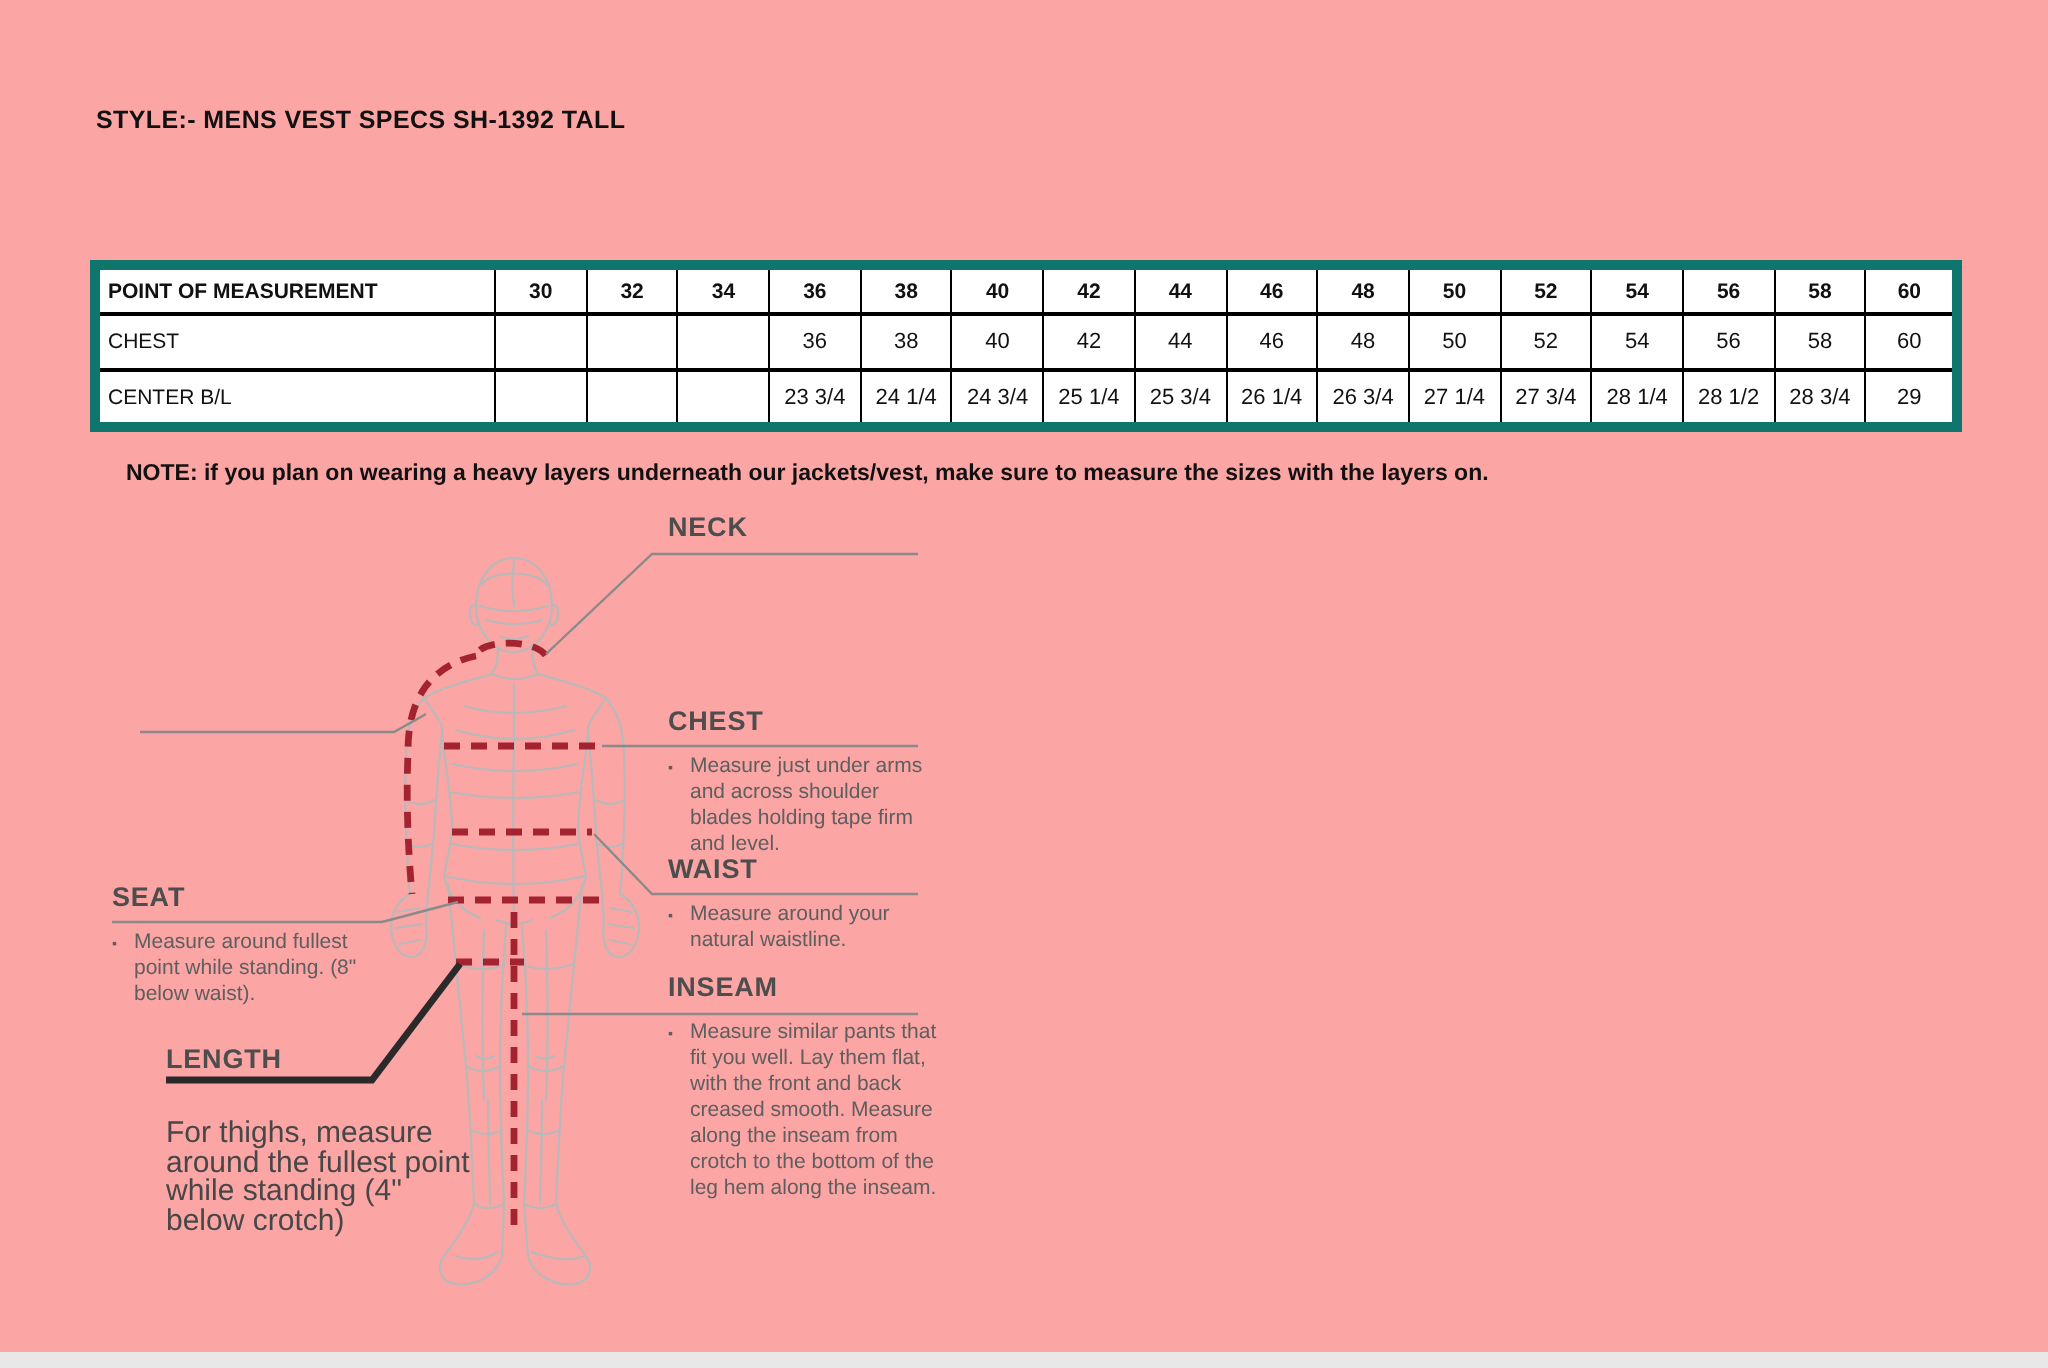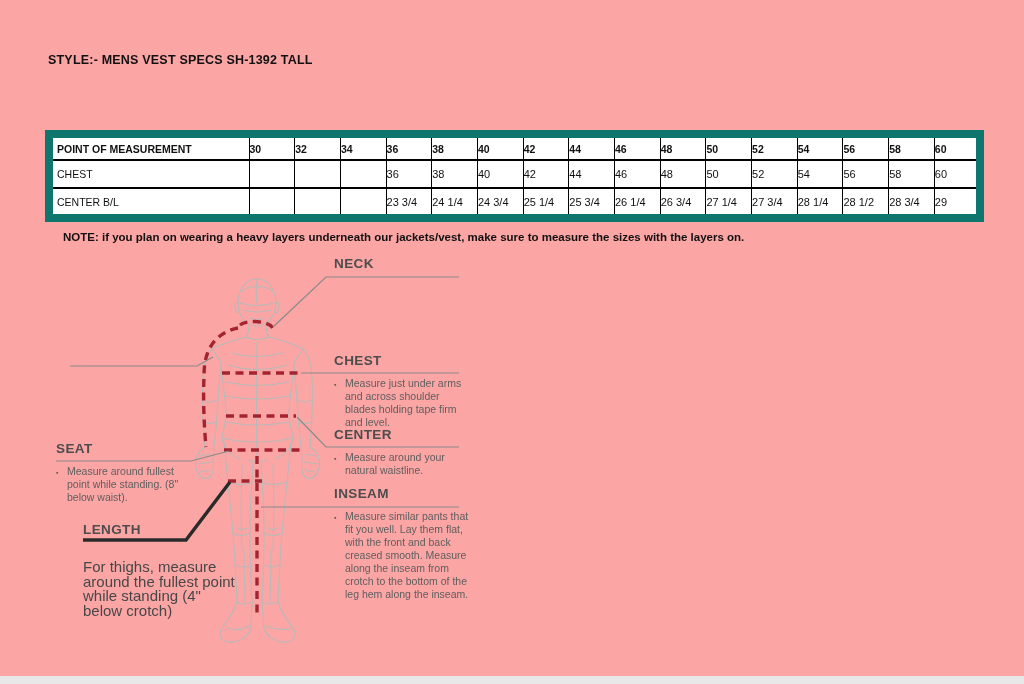--- a/index.html
+++ b/index.html
@@ -4,23 +4,23 @@
 <style>
   :root{
     --measure:#a32430; --figure:#b9b9b9; --leader:#8a8a8a; --thigh:#2a2a2a;
   }
   html,body{margin:0;padding:0;background:#e8e8e8}
   .page{position:relative;width:1024px;height:676px;background:#fca5a5;
         font-family:"Liberation Sans",sans-serif;overflow:hidden;margin:0 auto}
   .doc-title{position:absolute;left:48px;top:53px;font-size:12.5px;font-weight:bold;
              color:#111;letter-spacing:.2px}
   table.size{position:absolute;left:45px;top:130px;width:931px;border-collapse:collapse;
-             table-layout:fixed;border:8px solid #0f766e;background:#fff}
+             table-layout:fixed;border:5px solid #0f766e;background:#fff}
   .size th,.size td{border:solid #000;border-width:2px 1.5px;font-size:11px;color:#111;
-             text-align:left;padding:0;overflow:hidden;white-space:nowrap}
+             text-align:center;padding:0;overflow:hidden;white-space:nowrap}
   .size thead th{height:21px;font-weight:bold;font-size:10.5px}
   .size tbody tr.r-chest td{height:26px;font-weight:normal}
   .size tbody tr.r-cbl td{height:25px;font-weight:normal}
   .size .lbl{text-align:left;padding-left:4px;font-weight:bold;font-size:10.5px}
   .note{position:absolute;left:63px;top:231px;font-size:11.5px;font-weight:bold;color:#111}
   .diagram{position:absolute;left:0;top:250px;width:560px;height:434px}
   .diagram svg{position:absolute;left:0;top:0;display:block}
   .m-label{position:absolute}
   .m-title{font-size:13.5px;font-weight:bold;color:#4d4d4d;letter-spacing:.4px;line-height:16px}
   .m-text{margin:8px 0 0;padding-left:11px;position:relative;font-size:10.5px;
@@ -191,21 +191,21 @@
     </svg>
 
     <div class="m-label" style="left:334px;top:6px;width:134px">
       <div class="m-title">NECK</div>
     </div>
     <div class="m-label" style="left:334px;top:103px;width:134px">
       <div class="m-title">CHEST</div>
       <p class="m-text bulleted">Measure just under arms and across shoulder blades holding tape firm and level.</p>
     </div>
     <div class="m-label" style="left:334px;top:177px;width:134px">
-      <div class="m-title">CENTER</div>
+      <div class="m-title">WAIST</div>
       <p class="m-text bulleted">Measure around your natural waistline.</p>
     </div>
     <div class="m-label" style="left:334px;top:236px;width:138px">
       <div class="m-title">INSEAM</div>
       <p class="m-text bulleted">Measure similar pants that fit you well. Lay them flat, with the front and back creased smooth. Measure along the inseam from crotch to the bottom of the leg hem along the inseam.</p>
     </div>
 
     <div class="m-label" style="left:56px;top:191px;width:140px">
       <div class="m-title">SEAT</div>
       <p class="m-text bulleted">Measure around fullest point while standing. (8" below waist).</p>

